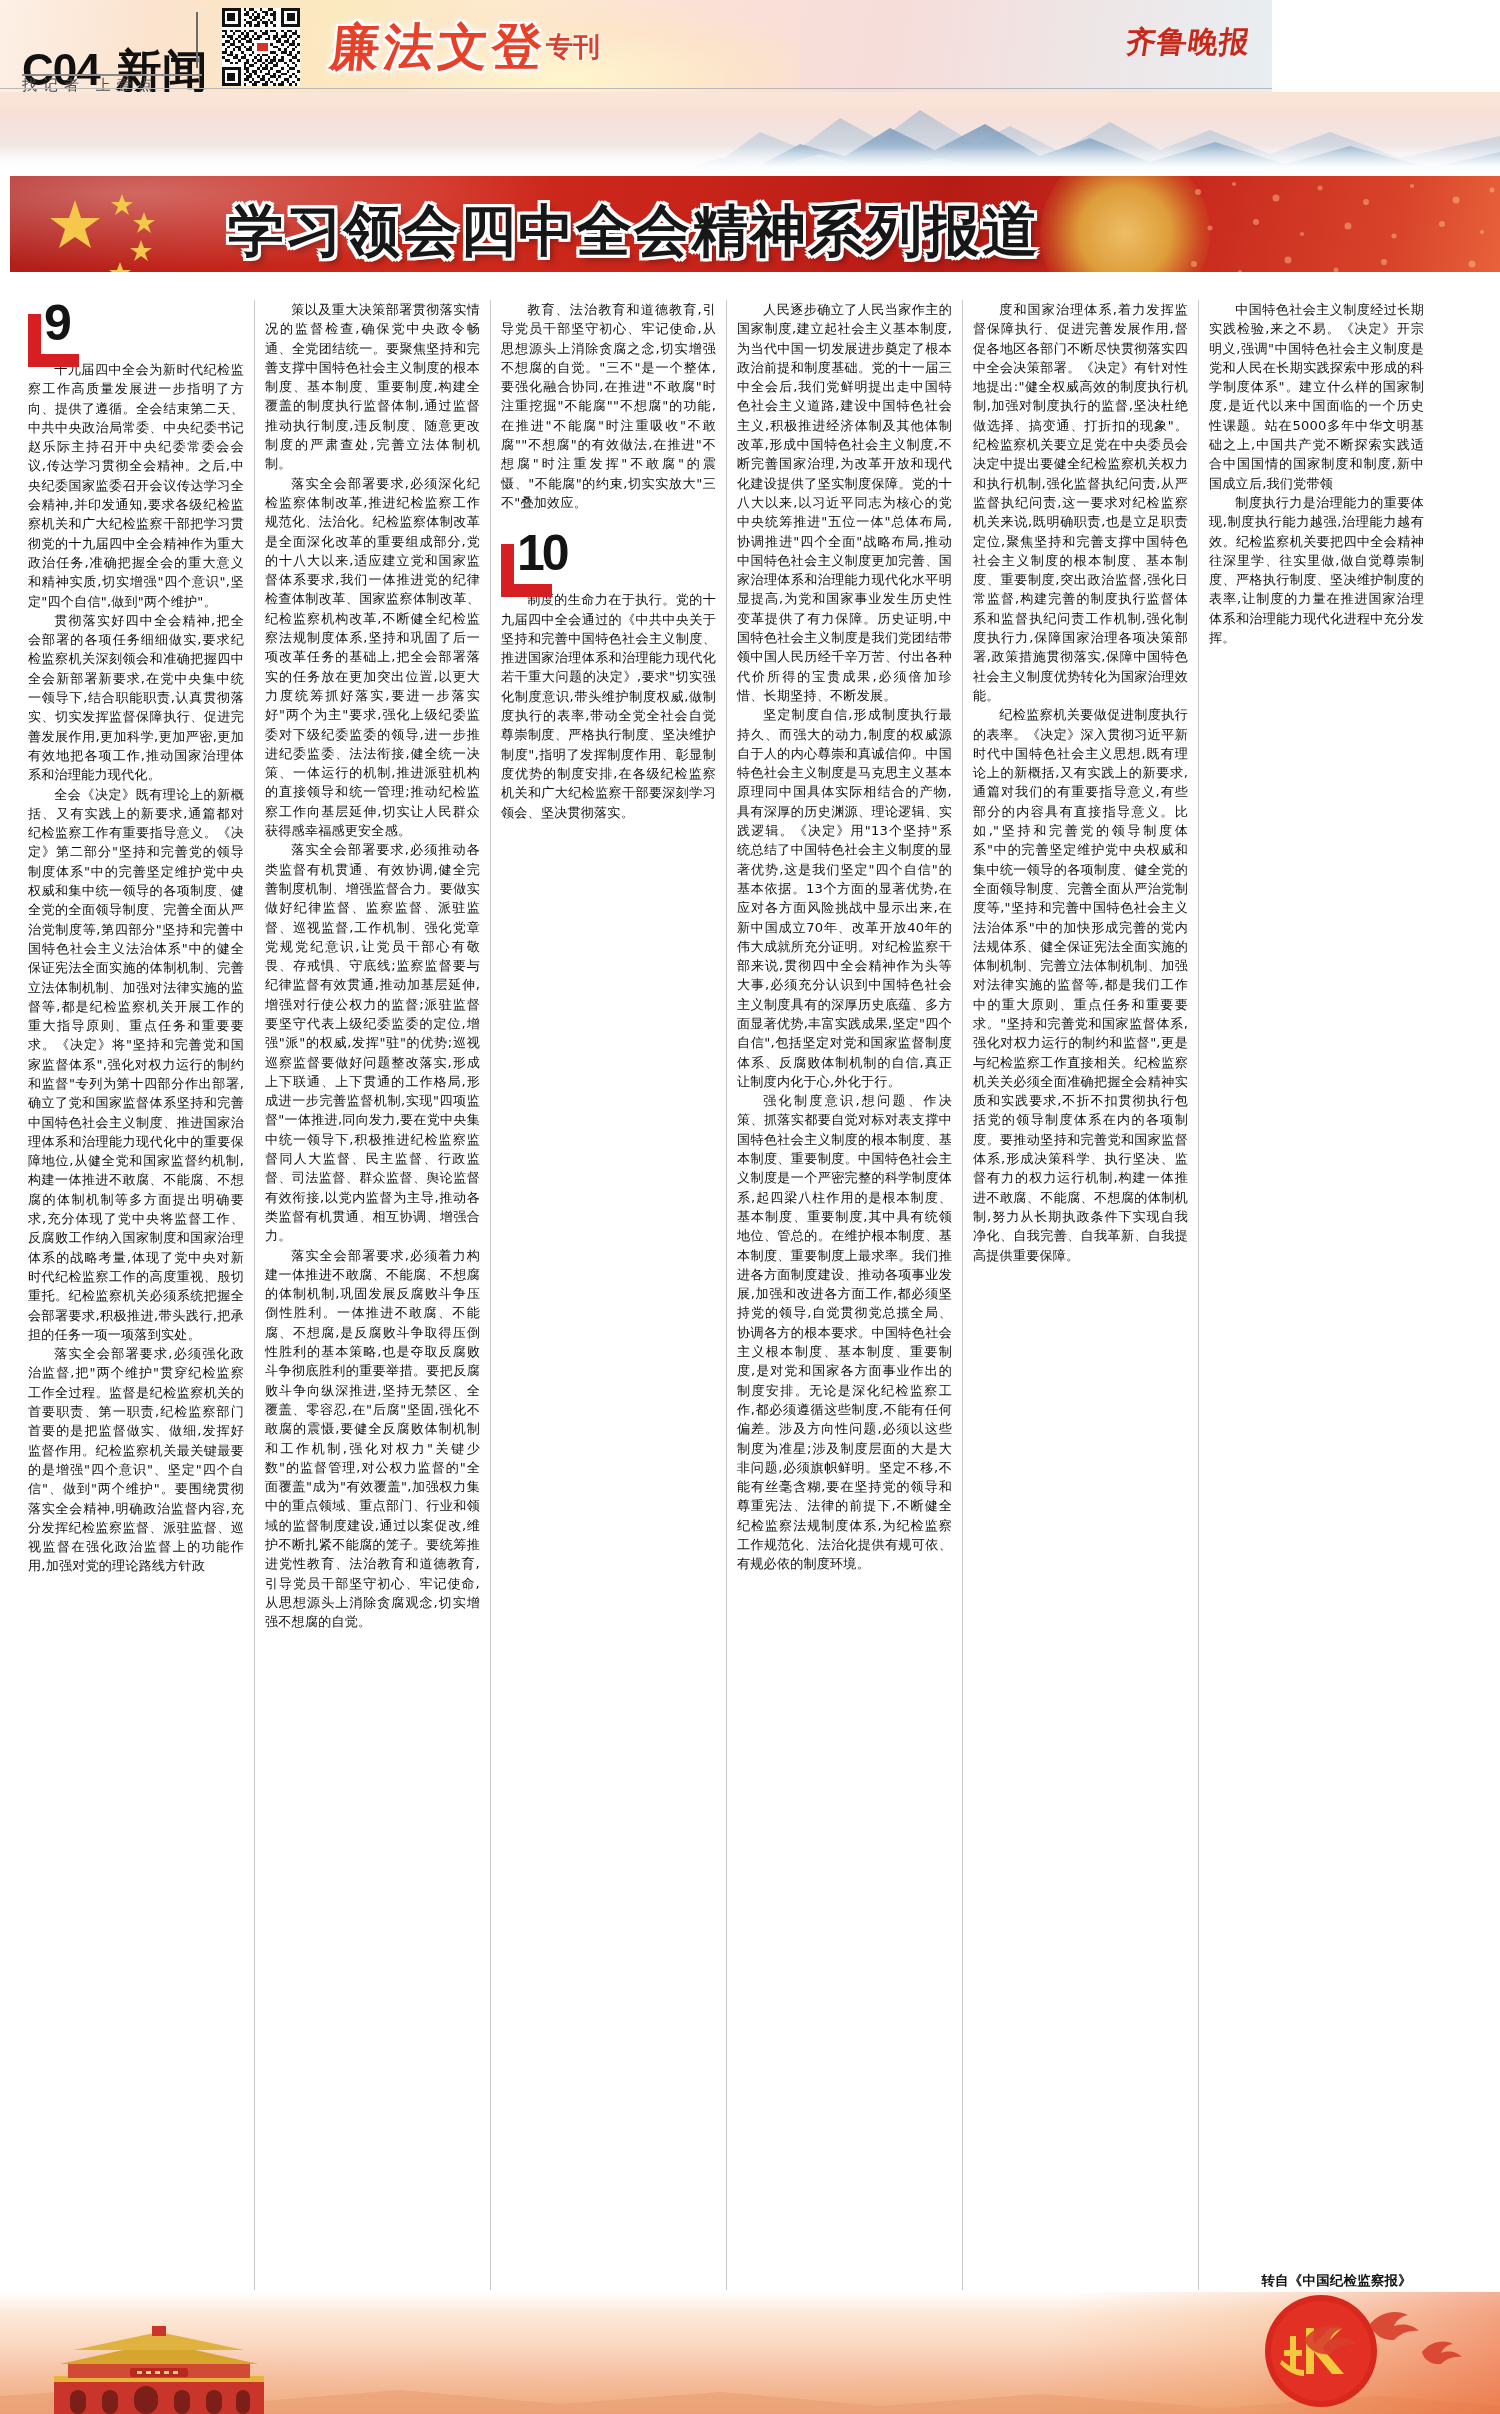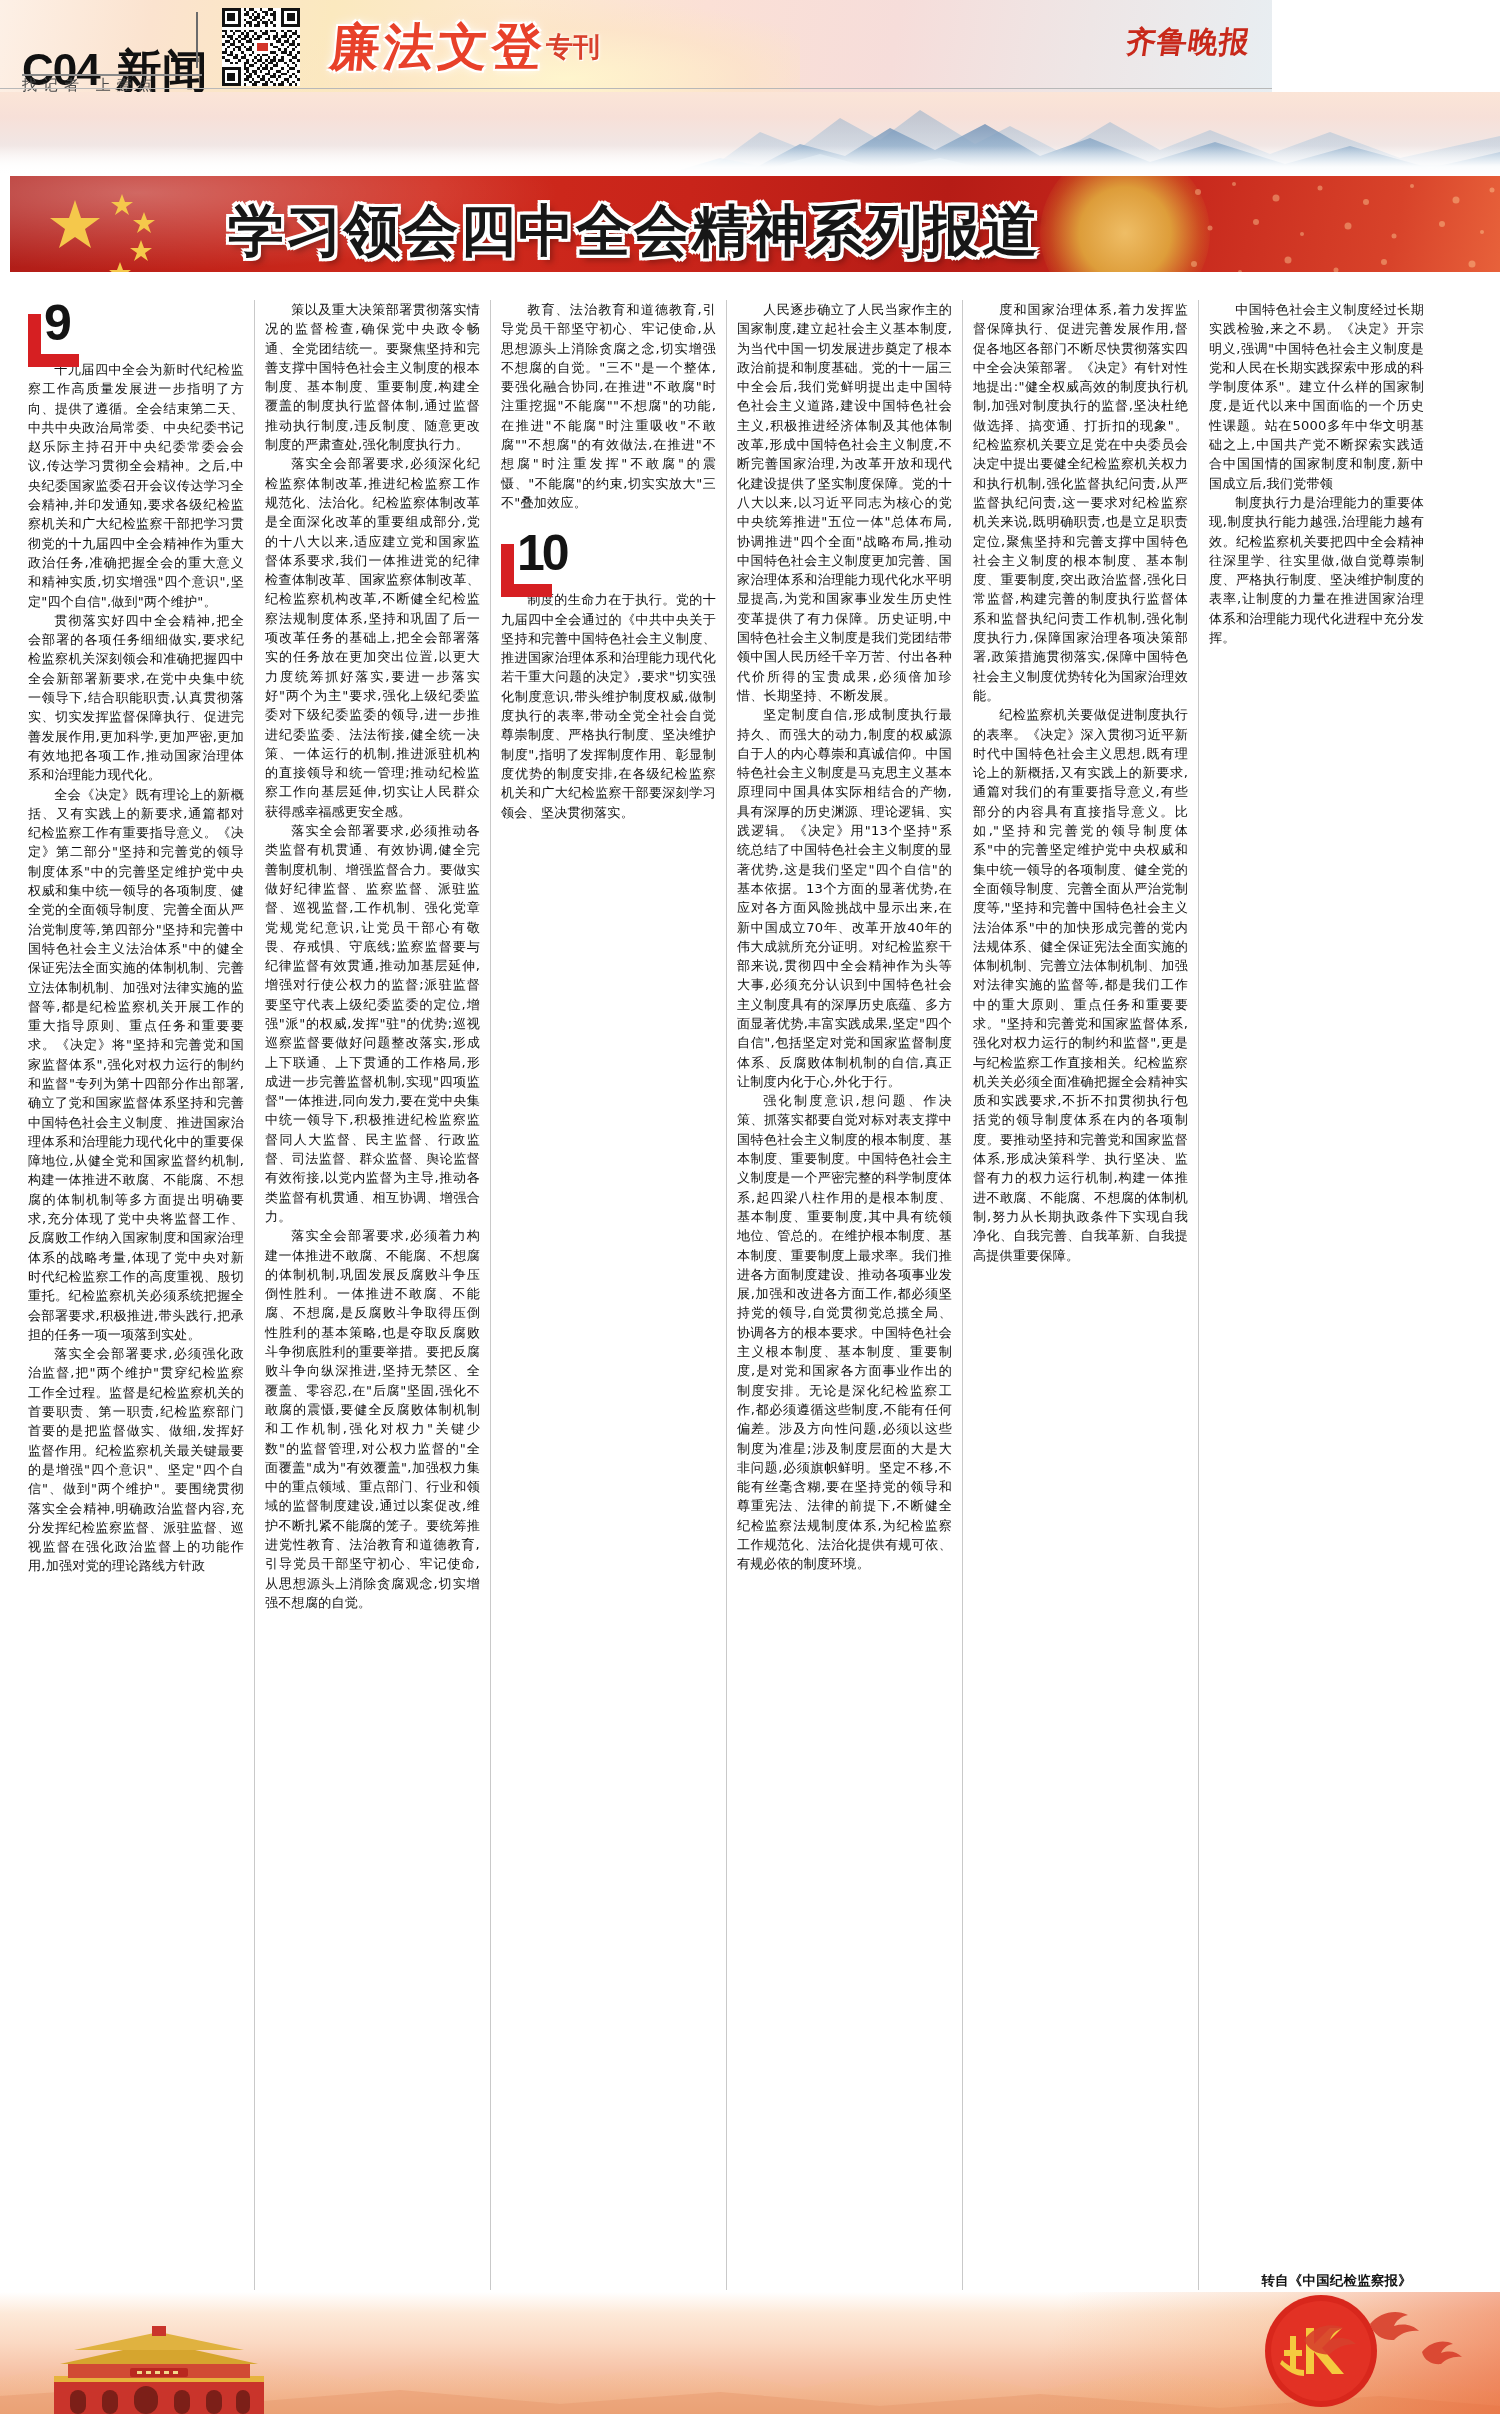--- a/index.html
+++ b/index.html
@@ -434,21 +434,21 @@
         <div class="col-inner">
           <p>十九届四中全会为新时代纪检监察工作高质量发展进一步指明了方向、提供了遵循。全会结束第二天、中共中央政治局常委、中央纪委书记赵乐际主持召开中央纪委常委会会议,传达学习贯彻全会精神。之后,中央纪委国家监委召开会议传达学习全会精神,并印发通知,要求各级纪检监察机关和广大纪检监察干部把学习贯彻党的十九届四中全会精神作为重大政治任务,准确把握全会的重大意义和精神实质,切实增强"四个意识",坚定"四个自信",做到"两个维护"。</p>
           <p>贯彻落实好四中全会精神,把全会部署的各项任务细细做实,要求纪检监察机关深刻领会和准确把握四中全会新部署新要求,在党中央集中统一领导下,结合职能职责,认真贯彻落实、切实发挥监督保障执行、促进完善发展作用,更加科学,更加严密,更加有效地把各项工作,推动国家治理体系和治理能力现代化。</p>
           <p>全会《决定》既有理论上的新概括、又有实践上的新要求,通篇都对纪检监察工作有重要指导意义。《决定》第二部分"坚持和完善党的领导制度体系"中的完善坚定维护党中央权威和集中统一领导的各项制度、健全党的全面领导制度、完善全面从严治党制度等,第四部分"坚持和完善中国特色社会主义法治体系"中的健全保证宪法全面实施的体制机制、完善立法体制机制、加强对法律实施的监督等,都是纪检监察机关开展工作的重大指导原则、重点任务和重要要求。《决定》将"坚持和完善党和国家监督体系",强化对权力运行的制约和监督"专列为第十四部分作出部署,确立了党和国家监督体系坚持和完善中国特色社会主义制度、推进国家治理体系和治理能力现代化中的重要保障地位,从健全党和国家监督约机制,构建一体推进不敢腐、不能腐、不想腐的体制机制等多方面提出明确要求,充分体现了党中央将监督工作、反腐败工作纳入国家制度和国家治理体系的战略考量,体现了党中央对新时代纪检监察工作的高度重视、殷切重托。纪检监察机关必须系统把握全会部署要求,积极推进,带头践行,把承担的任务一项一项落到实处。</p>
           <p>落实全会部署要求,必须强化政治监督,把"两个维护"贯穿纪检监察工作全过程。监督是纪检监察机关的首要职责、第一职责,纪检监察部门首要的是把监督做实、做细,发挥好监督作用。纪检监察机关最关键最要的是增强"四个意识"、坚定"四个自信"、做到"两个维护"。要围绕贯彻落实全会精神,明确政治监督内容,充分发挥纪检监察监督、派驻监督、巡视监督在强化政治监督上的功能作用,加强对党的理论路线方针政</p>
         </div>
       </div>
 
       <div class="col">
         <div class="col-inner">
-          <p>策以及重大决策部署贯彻落实情况的监督检查,确保党中央政令畅通、全党团结统一。要聚焦坚持和完善支撑中国特色社会主义制度的根本制度、基本制度、重要制度,构建全覆盖的制度执行监督体制,通过监督推动执行制度,违反制度、随意更改制度的严肃查处,强化制度执行力。</p>
+          <p>策以及重大决策部署贯彻落实情况的监督检查,确保党中央政令畅通、全党团结统一。要聚焦坚持和完善支撑中国特色社会主义制度的根本制度、基本制度、重要制度,构建全覆盖的制度执行监督体制,通过监督推动执行制度,违反制度、随意更改制度的严肃查处,完善立法体制机制。</p>
           <p>落实全会部署要求,必须深化纪检监察体制改革,推进纪检监察工作规范化、法治化。纪检监察体制改革是全面深化改革的重要组成部分,党的十八大以来,适应建立党和国家监督体系要求,我们一体推进党的纪律检查体制改革、国家监察体制改革、纪检监察机构改革,不断健全纪检监察法规制度体系,坚持和巩固了后一项改革任务的基础上,把全会部署落实的任务放在更加突出位置,以更大力度统筹抓好落实,要进一步落实好"两个为主"要求,强化上级纪委监委对下级纪委监委的领导,进一步推进纪委监委、法法衔接,健全统一决策、一体运行的机制,推进派驻机构的直接领导和统一管理;推动纪检监察工作向基层延伸,切实让人民群众获得感幸福感更安全感。</p>
           <p>落实全会部署要求,必须推动各类监督有机贯通、有效协调,健全完善制度机制、增强监督合力。要做实做好纪律监督、监察监督、派驻监督、巡视监督,工作机制、强化党章党规党纪意识,让党员干部心有敬畏、存戒惧、守底线;监察监督要与纪律监督有效贯通,推动加基层延伸,增强对行使公权力的监督;派驻监督要坚守代表上级纪委监委的定位,增强"派"的权威,发挥"驻"的优势;巡视巡察监督要做好问题整改落实,形成上下联通、上下贯通的工作格局,形成进一步完善监督机制,实现"四项监督"一体推进,同向发力,要在党中央集中统一领导下,积极推进纪检监察监督同人大监督、民主监督、行政监督、司法监督、群众监督、舆论监督有效衔接,以党内监督为主导,推动各类监督有机贯通、相互协调、增强合力。</p>
           <p>落实全会部署要求,必须着力构建一体推进不敢腐、不能腐、不想腐的体制机制,巩固发展反腐败斗争压倒性胜利。一体推进不敢腐、不能腐、不想腐,是反腐败斗争取得压倒性胜利的基本策略,也是夺取反腐败斗争彻底胜利的重要举措。要把反腐败斗争向纵深推进,坚持无禁区、全覆盖、零容忍,在"后腐"坚固,强化不敢腐的震慑,要健全反腐败体制机制和工作机制,强化对权力"关键少数"的监督管理,对公权力监督的"全面覆盖"成为"有效覆盖",加强权力集中的重点领域、重点部门、行业和领域的监督制度建设,通过以案促改,维护不断扎紧不能腐的笼子。要统筹推进党性教育、法治教育和道德教育,引导党员干部坚守初心、牢记使命,从思想源头上消除贪腐观念,切实增强不想腐的自觉。</p>
         </div>
       </div>
 
       <div class="col">
         <div class="col-inner">
           <p>教育、法治教育和道德教育,引导党员干部坚守初心、牢记使命,从思想源头上消除贪腐之念,切实增强不想腐的自觉。"三不"是一个整体,要强化融合协同,在推进"不敢腐"时注重挖掘"不能腐""不想腐"的功能,在推进"不能腐"时注重吸收"不敢腐""不想腐"的有效做法,在推进"不想腐"时注重发挥"不敢腐"的震慑、"不能腐"的约束,切实实放大"三不"叠加效应。</p>
         </div>

